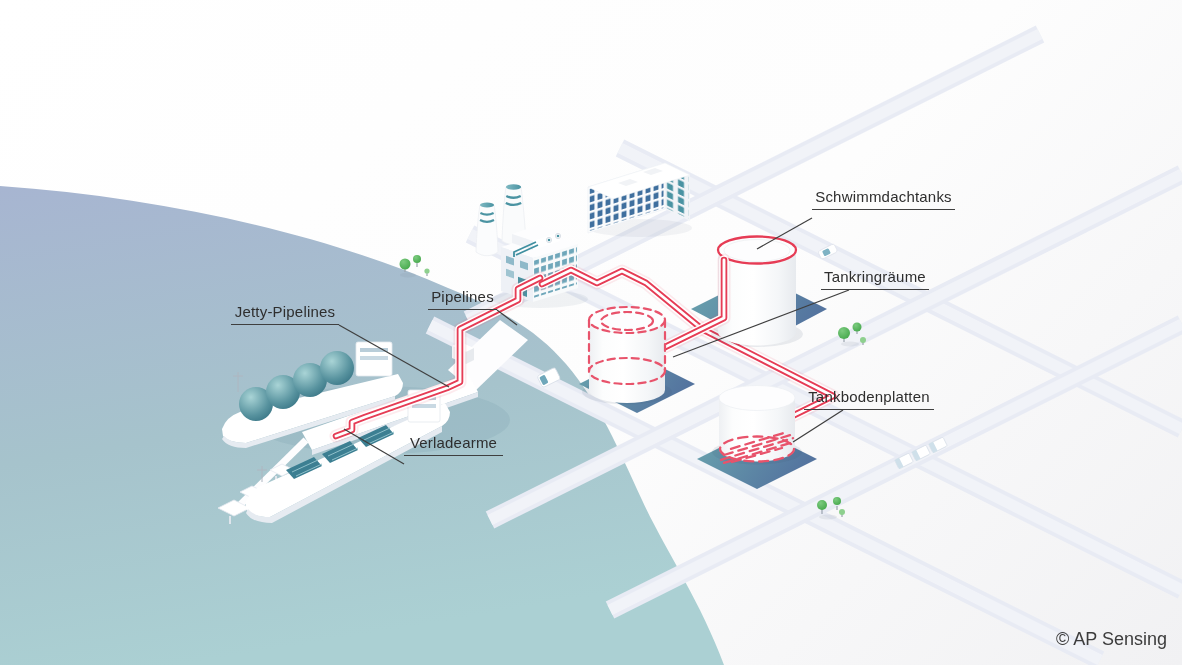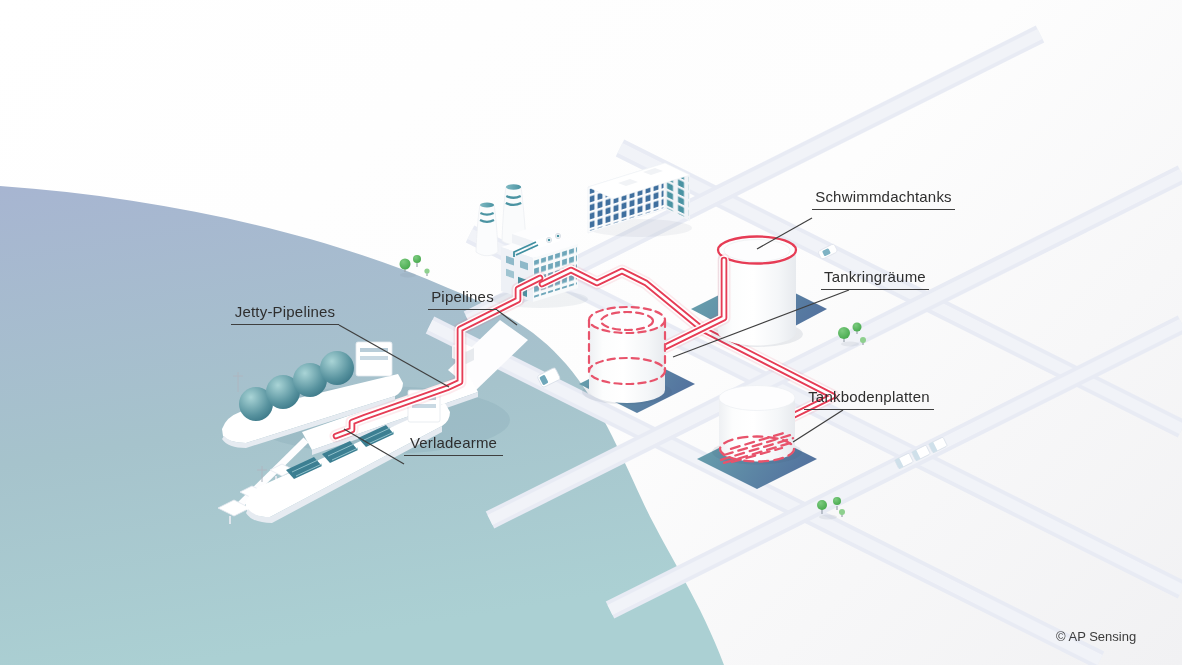--- a/index.html
+++ b/index.html
@@ -3,21 +3,21 @@
 <meta charset="utf-8">
 <style>
   html,body{margin:0;padding:0;background:#fff;}
   #stage{position:relative;width:1182px;height:665px;overflow:hidden;
          font-family:"Liberation Sans","DejaVu Sans",sans-serif;
          background:linear-gradient(135deg,#ffffff 0%,#fdfdfd 55%,#f1f1f3 100%);}
   #scene{position:absolute;left:0;top:0;}
   .callout{position:absolute;text-align:center;color:#2e2e2e;font-size:15px;
            letter-spacing:.2px;padding-bottom:3px;border-bottom:1.4px solid #3f3f3f;
            white-space:nowrap;line-height:18px;}
-  .copyright{position:absolute;color:#3c3c3c;font-size:13px;}
+  .copyright{position:absolute;color:#3c3c3c;font-size:18px;}
   .pipe-glow{stroke:rgba(231,59,85,.10);stroke-width:13;fill:none;stroke-linejoin:round;stroke-linecap:round;}
   .pipe-casing{stroke:#ffffff;stroke-width:9.5;fill:none;stroke-linejoin:round;stroke-linecap:round;}
   .pipe-red{stroke-width:6.6;fill:none;stroke-linejoin:round;stroke-linecap:round;}
   .pipe-core{stroke:#ffffff;stroke-width:2.9;fill:none;stroke-linejoin:round;stroke-linecap:round;}
   .road{stroke:#e8ebf4;stroke-width:19;fill:none;}
   .road-core{stroke:#f1f3f8;stroke-width:11;fill:none;}
   .leader{stroke:#3f3f3f;stroke-width:1.2;fill:none;}
   .dash{fill:none;stroke-linecap:round;}
 </style>
 </head>

